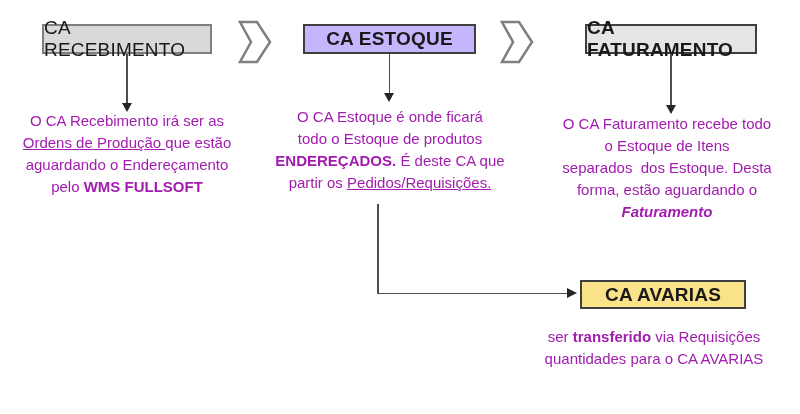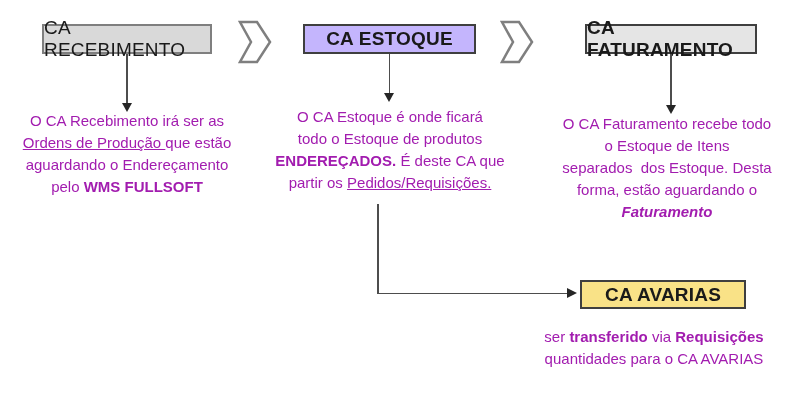--- a/index.html
+++ b/index.html
@@ -81,17 +81,17 @@
       <div class="tline"><span style="font-weight: bold; font-style: italic;">Faturamento</span></div>
     </div>
 
   <div class="cline" style="left:377px;top:204px;width:1.5px;height:90px;"></div>
   <div class="cline" style="left:377px;top:292.5px;width:190px;height:1.5px;"></div>
   <div class="arrow-right" style="left:567px;top:288px;"></div>
 
   <div class="node" style="left: 580px; top: 280px; width: 166px; height: 29px; background: rgb(249, 226, 135); border-color: rgb(63, 63, 63);">CA AVARIAS</div>
 
   <div class="desc" style="left:533px;top:326px;width:242px;">
-      <div class="tline"><span>ser </span><span style="font-weight: bold;">transferido</span><span> via </span><span style="font-weight: bold;">Requisições</span></div>
+      <div class="tline"><span>ser </span><span style="font-weight: bold;">transferido</span><span> via </span><span style="font-weight: normal;">Requisições</span></div>
       <div class="tline"><span>quantidades para o CA AVARIAS</span></div>
     </div>
 
 </div>
 
 </body></html>

